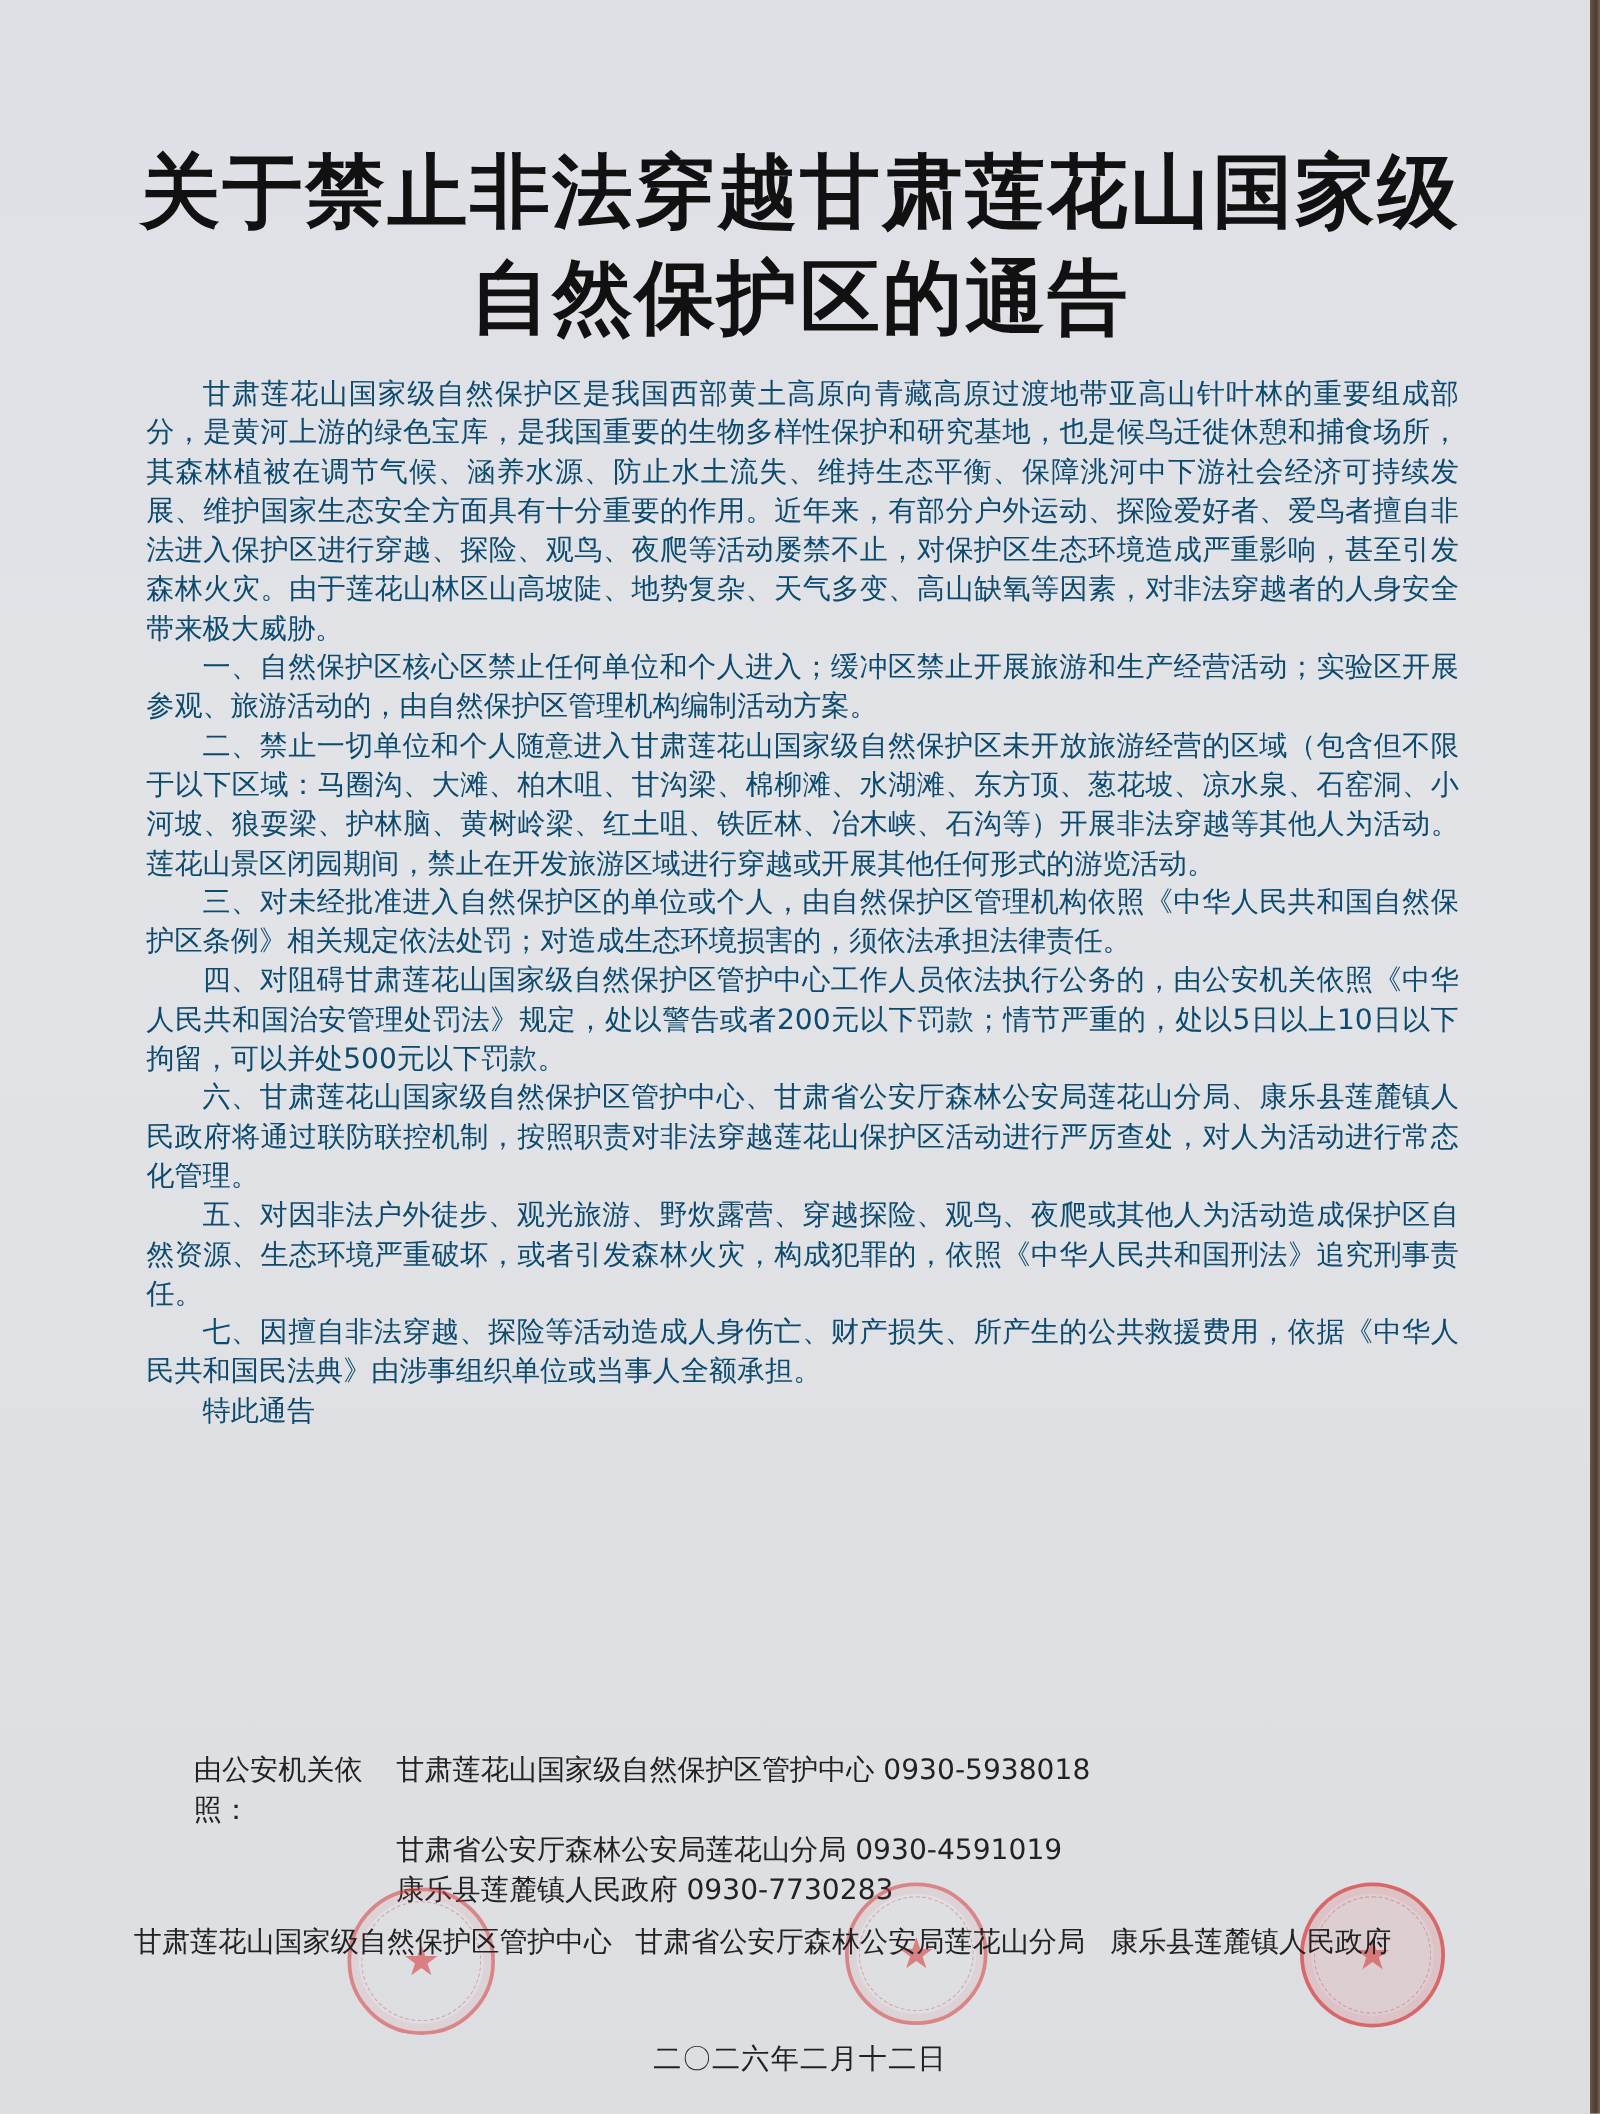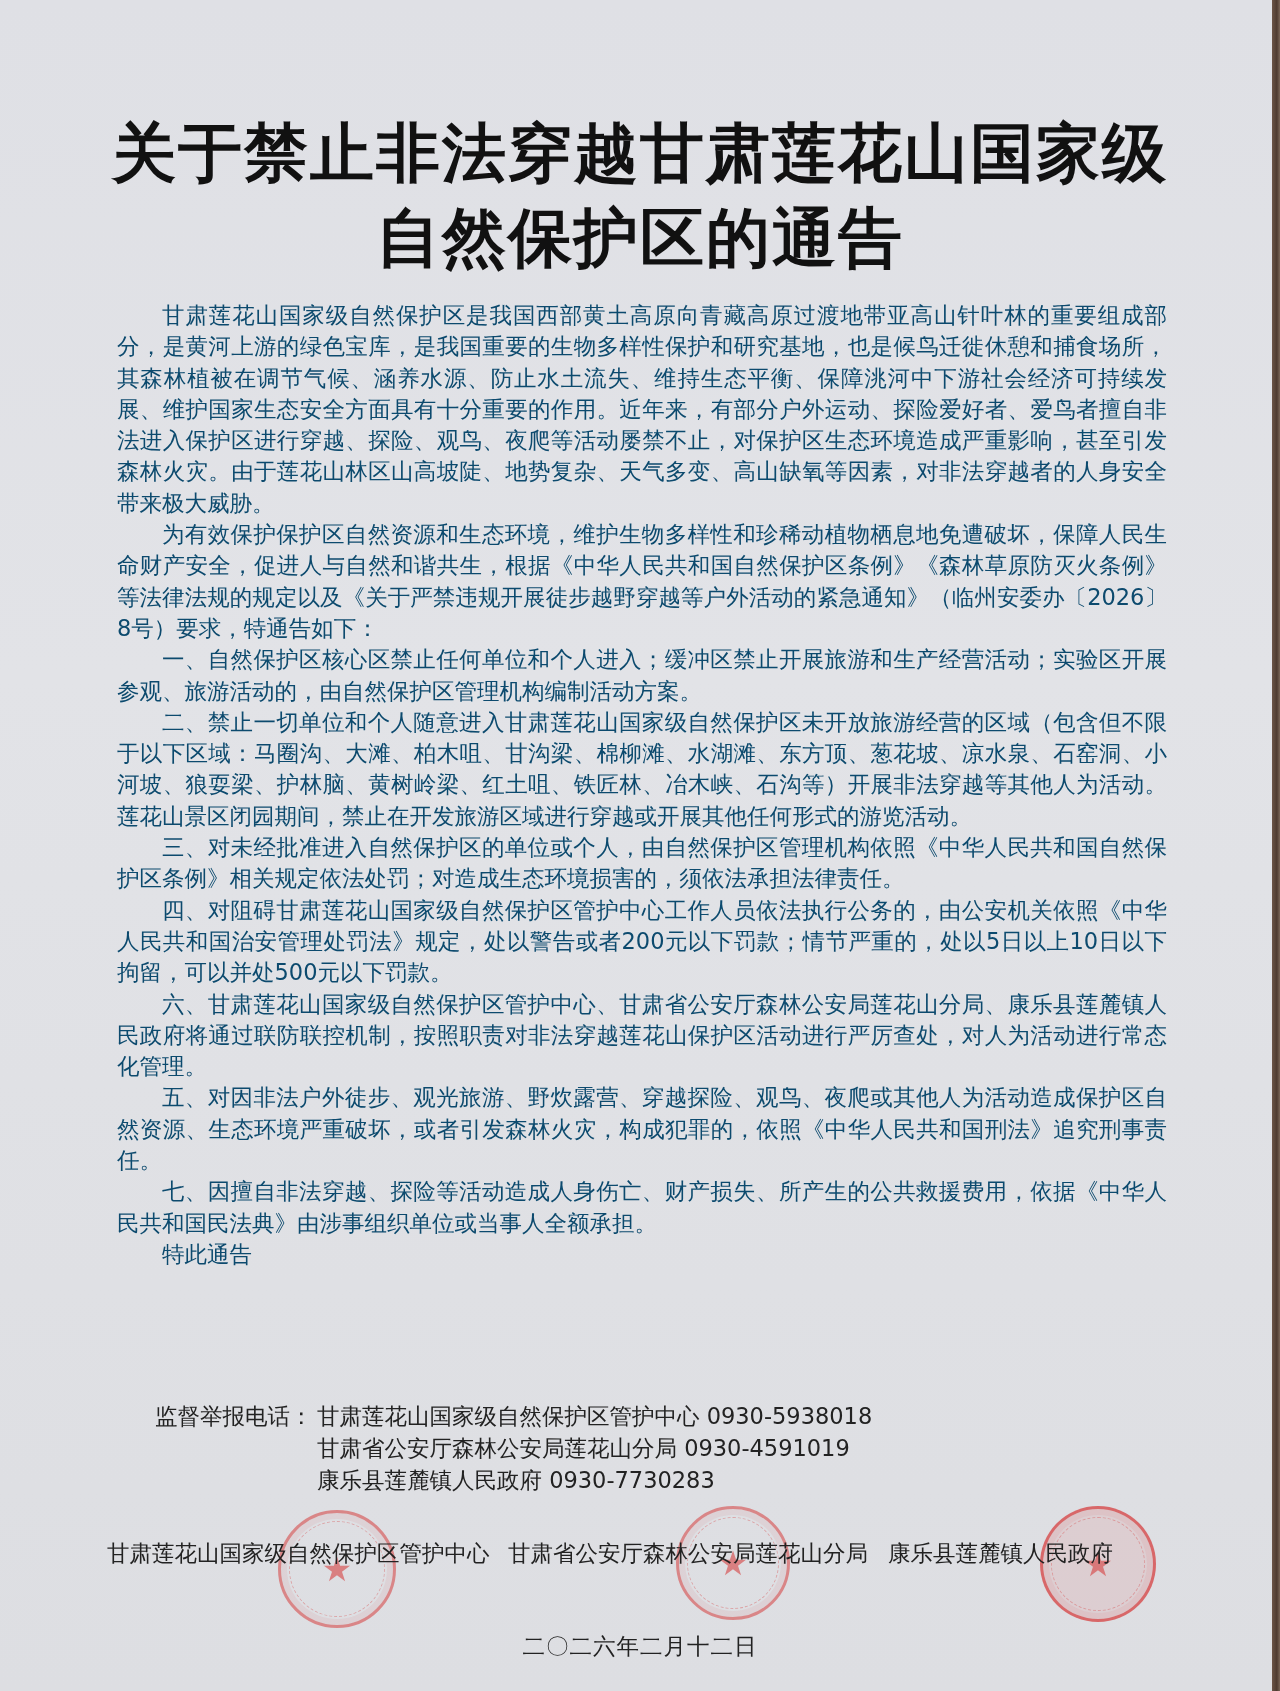--- a/index.html
+++ b/index.html
@@ -62,34 +62,33 @@
 <body>
 
 <div class="paper"></div>
 <div class="edge"></div>
 
 <div class="title l1">关于禁止非法穿越甘肃莲花山国家级</div>
 <div class="title l2">自然保护区的通告</div>
 
 <div class="body-text">
   <p>甘肃莲花山国家级自然保护区是我国西部黄土高原向青藏高原过渡地带亚高山针叶林的重要组成部分，是黄河上游的绿色宝库，是我国重要的生物多样性保护和研究基地，也是候鸟迁徙休憩和捕食场所，其森林植被在调节气候、涵养水源、防止水土流失、维持生态平衡、保障洮河中下游社会经济可持续发展、维护国家生态安全方面具有十分重要的作用。近年来，有部分户外运动、探险爱好者、爱鸟者擅自非法进入保护区进行穿越、探险、观鸟、夜爬等活动屡禁不止，对保护区生态环境造成严重影响，甚至引发森林火灾。由于莲花山林区山高坡陡、地势复杂、天气多变、高山缺氧等因素，对非法穿越者的人身安全带来极大威胁。</p>
-  <p>为有效保护保护区自然资源和生态环境，维护生物多样性和珍稀动植物栖息地免遭破坏，保障人民生命财产安全，促进人与自然和谐共生，根据《中华人民共和国自然保护区条例》《森林草原防灭火条例》等法律法规的规定以及《关于严禁违规开展徒步越野穿越等户外活动的紧急通知》（临州安委办〔2026〕8号）要求，特通告如下：</p>
   <p>一、自然保护区核心区禁止任何单位和个人进入；缓冲区禁止开展旅游和生产经营活动；实验区开展参观、旅游活动的，由自然保护区管理机构编制活动方案。</p>
   <p>二、禁止一切单位和个人随意进入甘肃莲花山国家级自然保护区未开放旅游经营的区域（包含但不限于以下区域：马圈沟、大滩、柏木咀、甘沟梁、棉柳滩、水湖滩、东方顶、葱花坡、凉水泉、石窑洞、小河坡、狼耍梁、护林脑、黄树岭梁、红土咀、铁匠林、冶木峡、石沟等）开展非法穿越等其他人为活动。莲花山景区闭园期间，禁止在开发旅游区域进行穿越或开展其他任何形式的游览活动。</p>
   <p>三、对未经批准进入自然保护区的单位或个人，由自然保护区管理机构依照《中华人民共和国自然保护区条例》相关规定依法处罚；对造成生态环境损害的，须依法承担法律责任。</p>
   <p>四、对阻碍甘肃莲花山国家级自然保护区管护中心工作人员依法执行公务的，由公安机关依照《中华人民共和国治安管理处罚法》规定，处以警告或者200元以下罚款；情节严重的，处以5日以上10日以下拘留，可以并处500元以下罚款。</p>
   <p>六、甘肃莲花山国家级自然保护区管护中心、甘肃省公安厅森林公安局莲花山分局、康乐县莲麓镇人民政府将通过联防联控机制，按照职责对非法穿越莲花山保护区活动进行严厉查处，对人为活动进行常态化管理。</p>
   <p>五、对因非法户外徒步、观光旅游、野炊露营、穿越探险、观鸟、夜爬或其他人为活动造成保护区自然资源、生态环境严重破坏，或者引发森林火灾，构成犯罪的，依照《中华人民共和国刑法》追究刑事责任。</p>
   <p>七、因擅自非法穿越、探险等活动造成人身伤亡、财产损失、所产生的公共救援费用，依据《中华人民共和国民法典》由涉事组织单位或当事人全额承担。</p>
   <p>特此通告</p>
 </div>
 
 <div class="contacts">
   <div class="row">
-    <span class="lbl">监督举报电话：</span>
+    <span class="lbl">由公安机关依照：</span>
     <span>甘肃莲花山国家级自然保护区管护中心</span>&nbsp;<span>0930-5938018</span>
   </div>
   <div class="row">
     <span class="lbl"></span>
     <span>甘肃省公安厅森林公安局莲花山分局</span>&nbsp;<span>0930-4591019</span>
   </div>
   <div class="row">
     <span class="lbl"></span>
     <span>康乐县莲麓镇人民政府</span>&nbsp;<span>0930-7730283</span>
   </div>

